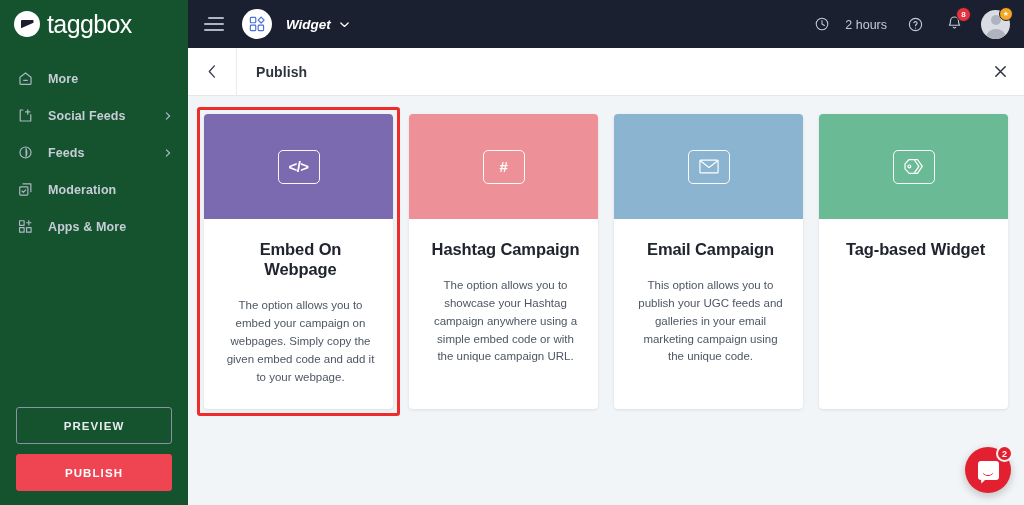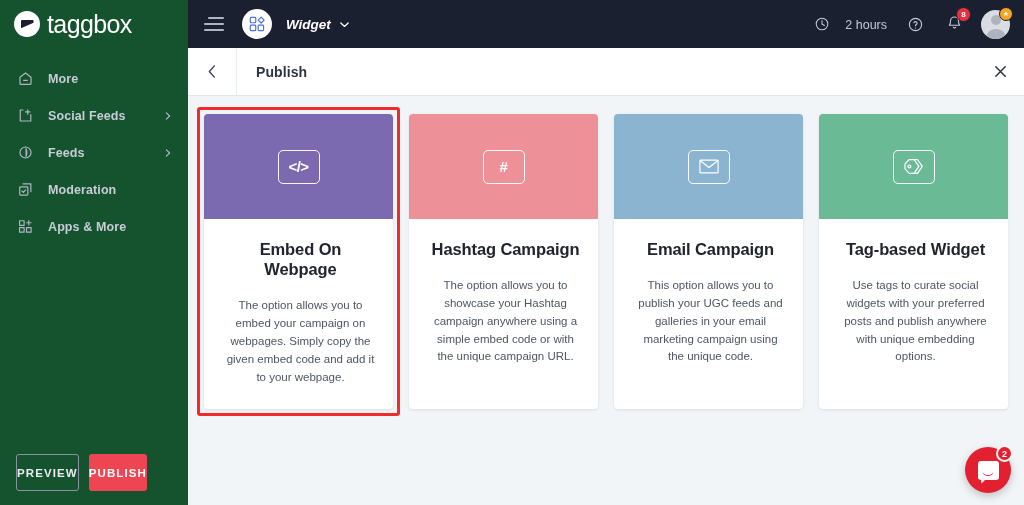--- a/index.html
+++ b/index.html
@@ -41,21 +41,21 @@
     display: flex; align-items: center; height: 37px;
     padding: 0 16px 0 17px; gap: 14px; cursor: pointer;
     color: #c7cdd8; font-size: 12.5px; font-weight: bold;
   }
   .nav-ico { width: 17px; height: 17px; flex: 0 0 17px; display: block; }
   .nav-label { flex: 1; letter-spacing: 0.1px; }
   .nav-chev { width: 8px; height: 8px; flex: 0 0 8px; }
 
   .side-actions {
     position: absolute; left: 16px; right: 16px; bottom: 14px;
-    display: flex; flex-direction: row; gap: 10px;
+    display: flex; flex-direction: column; gap: 10px;
   }
   .btn-preview {
     height: 37px; border: 1px solid #8a93a5; border-radius: 3px;
     background: transparent; color: #e8ebf0;
     font-size: 11.5px; font-weight: bold; letter-spacing: 1.1px;
     cursor: pointer; font-family: inherit;
   }
   .btn-publish {
     height: 37px; border: none; border-radius: 3px;
     background: #ef4452; color: #ffffff;
@@ -405,21 +405,20 @@
               <span class="hero-ico">
                 <svg width="21" height="17" viewBox="0 0 22 18" fill="none" stroke="#ffffff" stroke-width="1.3" stroke-linejoin="round" stroke-linecap="round">
                   <path d="M2 6.3L6.4 1.6h5.2l5.1 7.3-5.1 7.3H6.4L2 11.5z"></path>
                   <path d="M11.9 1.6h3.3l5.1 7.3-5.1 7.3h-3.3"></path>
                   <circle cx="6.6" cy="8.9" r="1.5"></circle>
                 </svg>
               </span>
             </div>
             <div class="card-body">
               <div class="card-title">Tag-based Widget</div>
-              <div class="card-desc">Use tags to curate social widgets with your preferred posts and publish anywhere with unique embedding options.</div>
             </div>
           </div>
         </div>
 
       </div>
 
       <div class="chat-launcher">
         <span class="chat-bubble">
           <span class="chat-smile"></span>
         </span>

